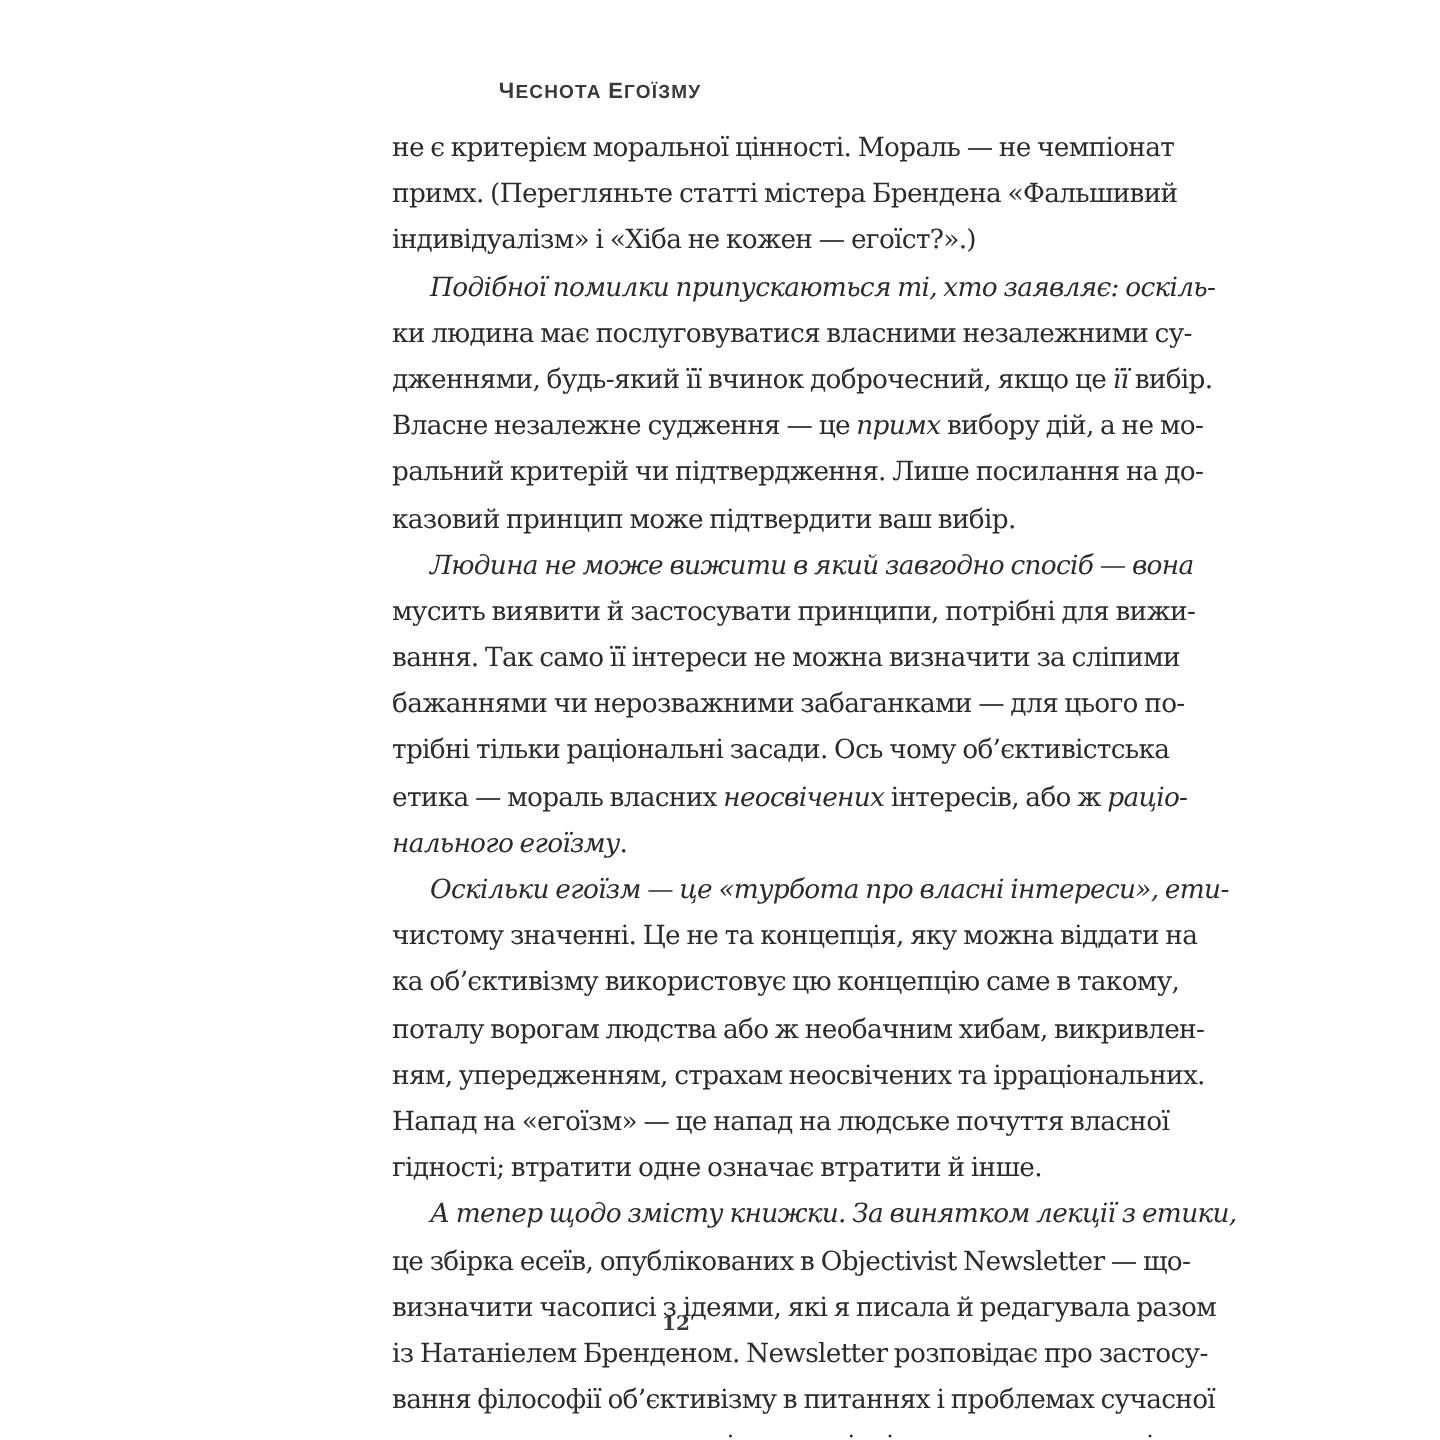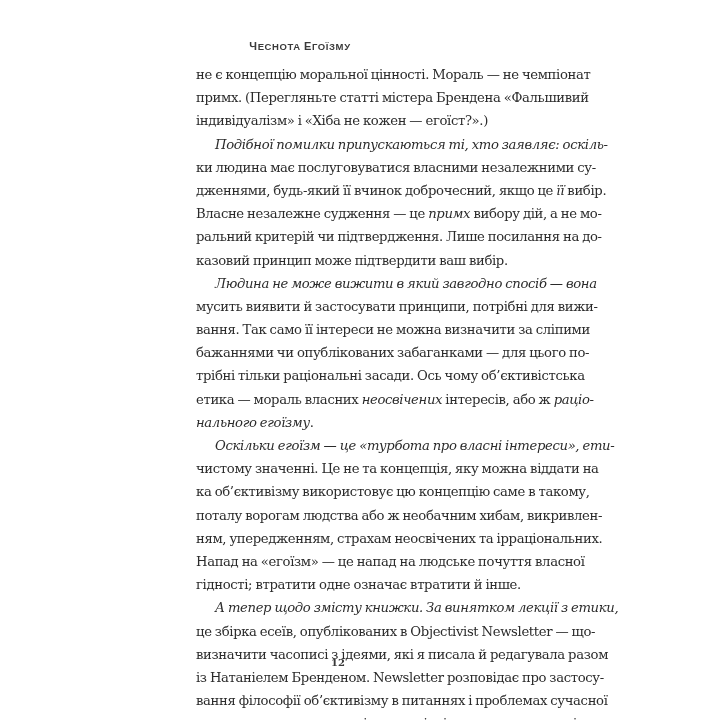--- a/index.html
+++ b/index.html
@@ -24,37 +24,37 @@
       font-family: "DejaVu Serif", serif; font-size: 10px; font-weight: bold; color: #3a3a3a;
     }
   </style>
 </head>
 <body>
 
 <div class="running-head"><span class="rh-big">Ч</span><span>ЕСНОТА</span> <span class="rh-big">Е</span><span>ГОЇЗМУ</span></div>
 
 <div class="text-block" id="text-block">
     <div>
-      <span class="line">не є концепцію моральної цінності. Мораль — не чемпіонат</span>
+      <span class="line">не є критерієм моральної цінності. Мораль — не чемпіонат</span>
       <span class="line">примх. (Перегляньте статті містера Брендена «Фальшивий</span>
       <span class="line last">індивідуалізм» і «Хіба не кожен — егоїст?».)</span>
     </div>
     <div>
       <span class="line indent">Подібної помилки припускаються ті, хто заявляє: оскіль-</span>
       <span class="line">ки людина має послуговуватися власними незалежними су-</span>
       <span class="line">дженнями, будь-який її вчинок доброчесний, якщо це <span class="it">її</span> вибір.</span>
       <span class="line">Власне незалежне судження — це <span class="it">примх</span> вибору дій, а не мо-</span>
       <span class="line">ральний критерій чи підтвердження. Лише посилання на до-</span>
       <span class="line last">казовий принцип може підтвердити ваш вибір.</span>
     </div>
     <div>
       <span class="line indent">Людина не може вижити в який завгодно спосіб — вона</span>
       <span class="line">мусить виявити й застосувати принципи, потрібні для вижи-</span>
       <span class="line">вання. Так само її інтереси не можна визначити за сліпими</span>
-      <span class="line">бажаннями чи опублікованих забаганками — для цього по-</span>
+      <span class="line">бажаннями чи нерозважними забаганками — для цього по-</span>
       <span class="line">трібні тільки раціональні засади. Ось чому об’єктивістська</span>
       <span class="line">етика — мораль власних <span class="it">неосвічених</span> інтересів, або ж <span class="it">раціо-</span></span>
       <span class="line last"><span class="it">нального егоїзму</span>.</span>
     </div>
     <div>
       <span class="line indent">Оскільки егоїзм — це «турбота про власні інтереси», ети-</span>
       <span class="line">чистому значенні. Це не та концепція, яку можна віддати на</span>
       <span class="line">ка об’єктивізму використовує цю концепцію саме в такому,</span>
       <span class="line">поталу ворогам людства або ж необачним хибам, викривлен-</span>
       <span class="line">ням, упередженням, страхам неосвічених та ірраціональних.</span>

